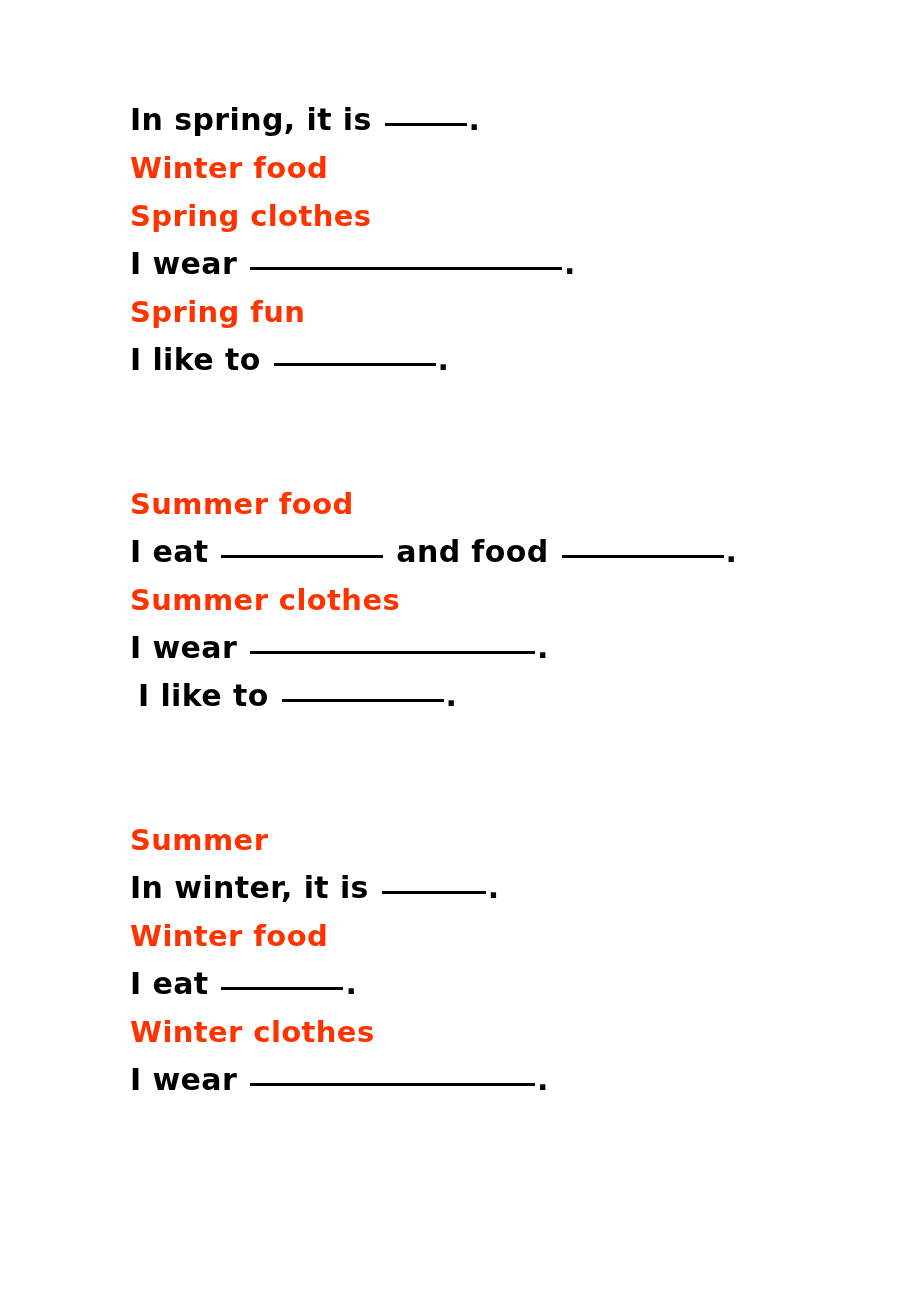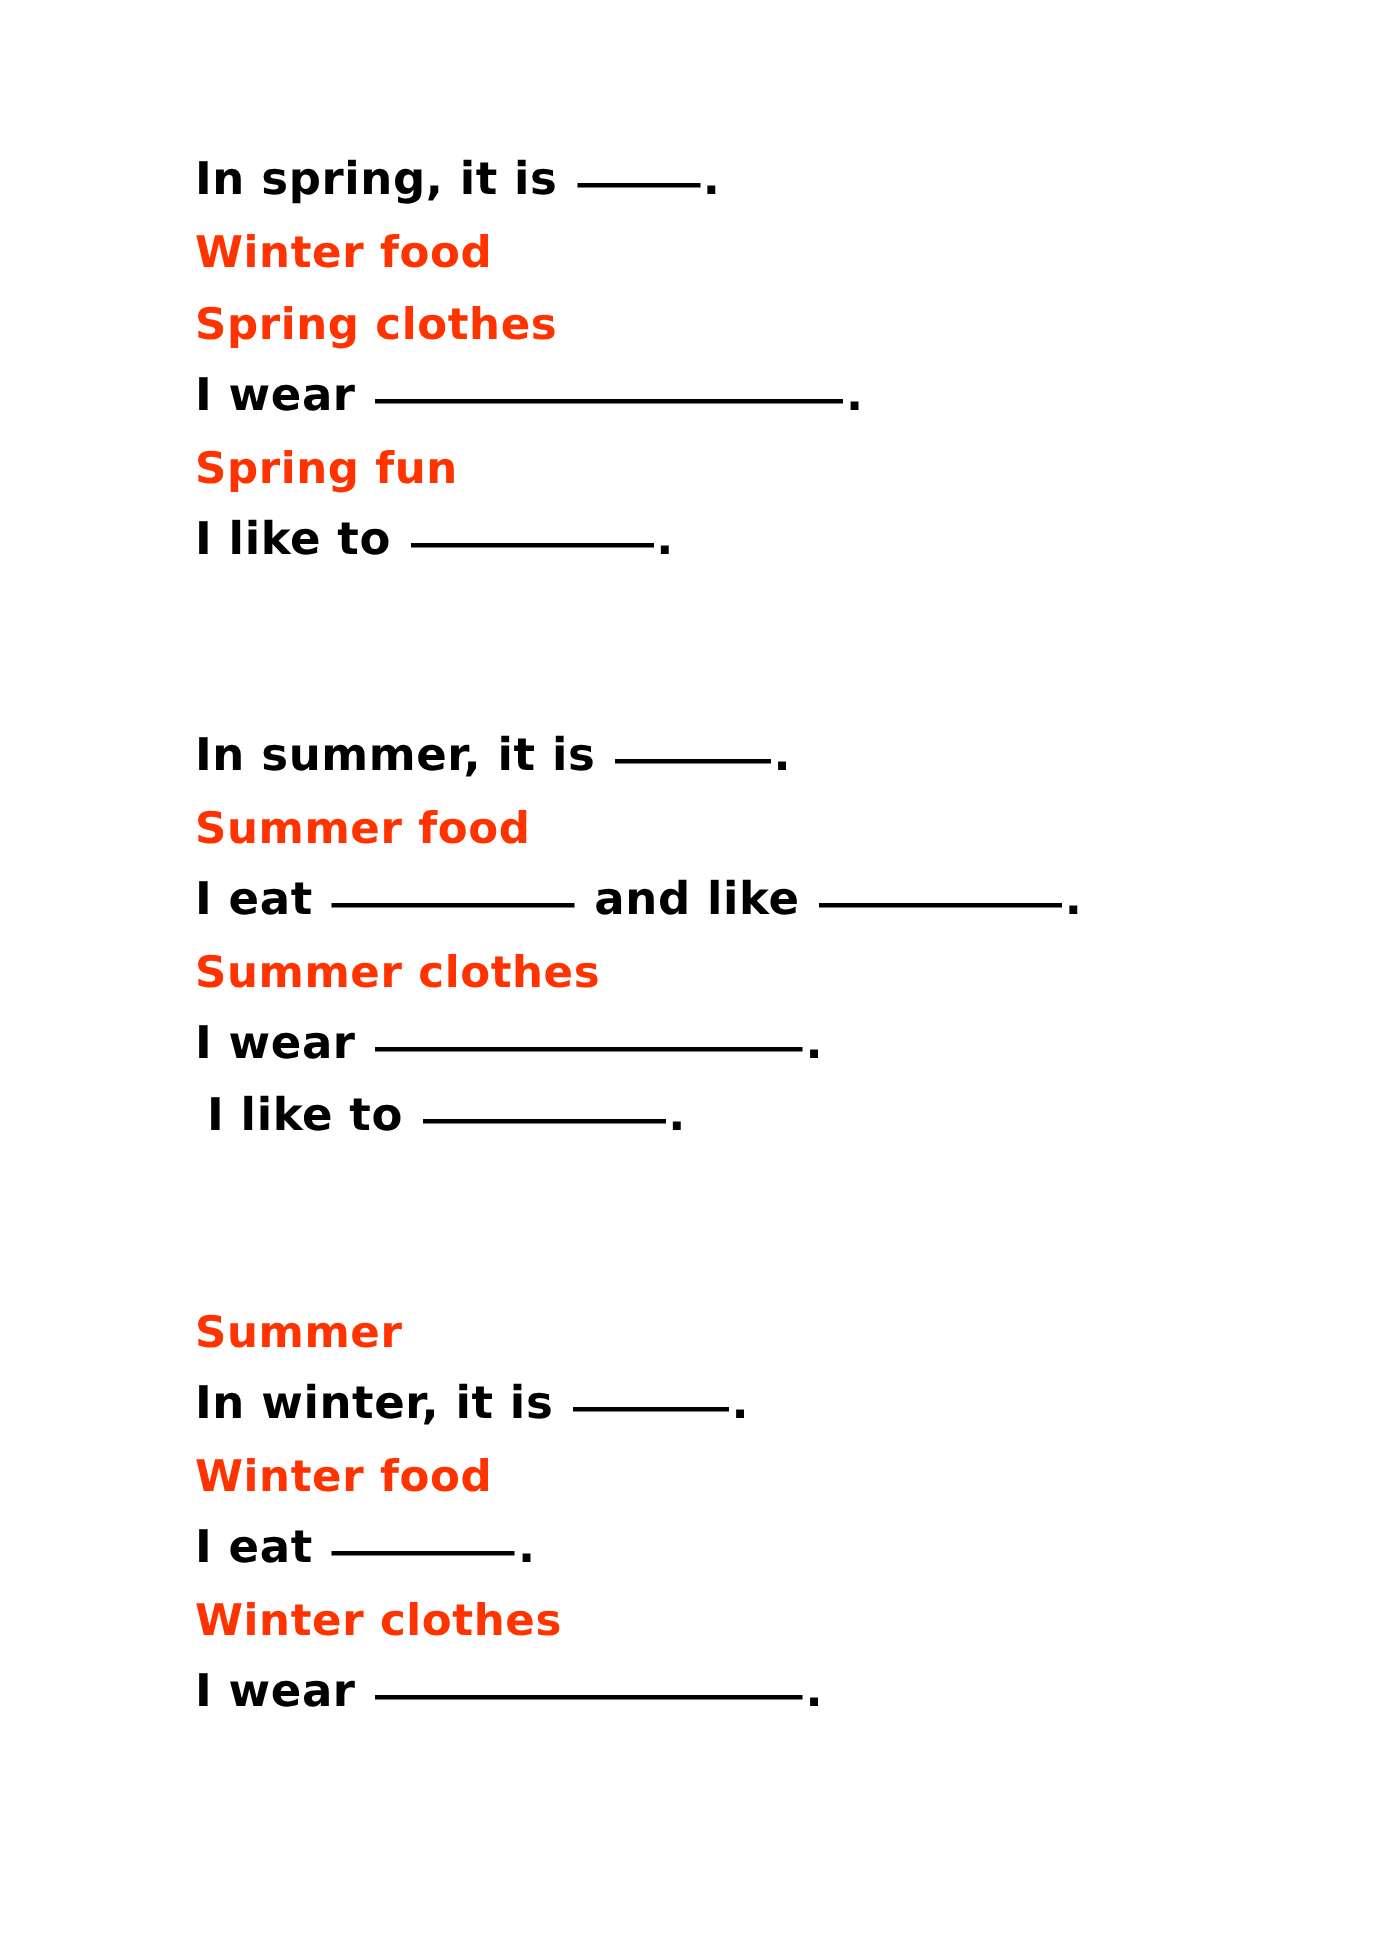--- a/index.html
+++ b/index.html
@@ -84,28 +84,25 @@
 
     <div class="line heading">Spring fun</div>
 
     <div class="line sentence">
       <span class="seg">I like to </span><span class="blank b-8"></span><span class="seg">.</span>
     </div>
 
     <div class="gap"></div>
 
 
-    <div class="line sentence">
-      <span class="seg">In summer, it is </span><span class="blank b-5"></span><span class="seg">.</span>
-    </div>
 
     <div class="line heading">Summer food</div>
 
     <div class="line sentence">
-      <span class="seg">I eat </span><span class="blank b-8"></span><span class="seg"> and like </span><span class="blank b-8"></span><span class="seg">.</span>
+      <span class="seg">I eat </span><span class="blank b-8"></span><span class="seg"> and food </span><span class="blank b-8"></span><span class="seg">.</span>
     </div>
 
     <div class="line heading">Summer clothes</div>
 
     <div class="line sentence">
       <span class="seg">I wear </span><span class="blank b-15"></span><span class="seg">.</span>
     </div>
 
 
     <div class="line sentence indented">

